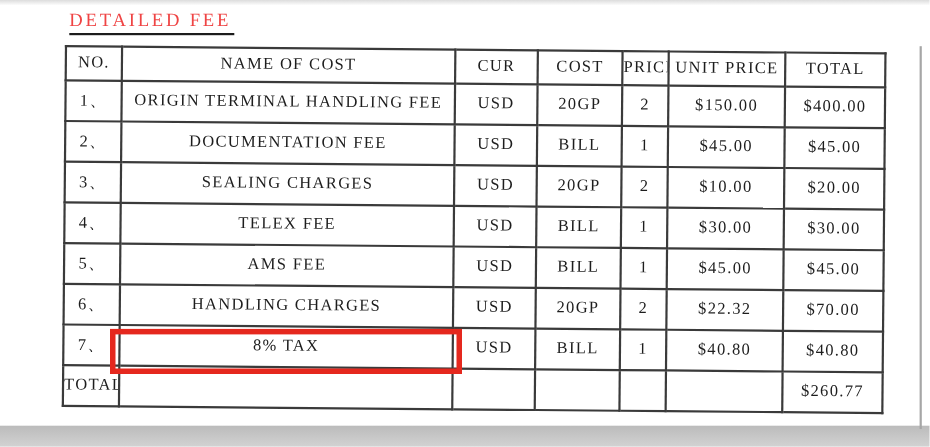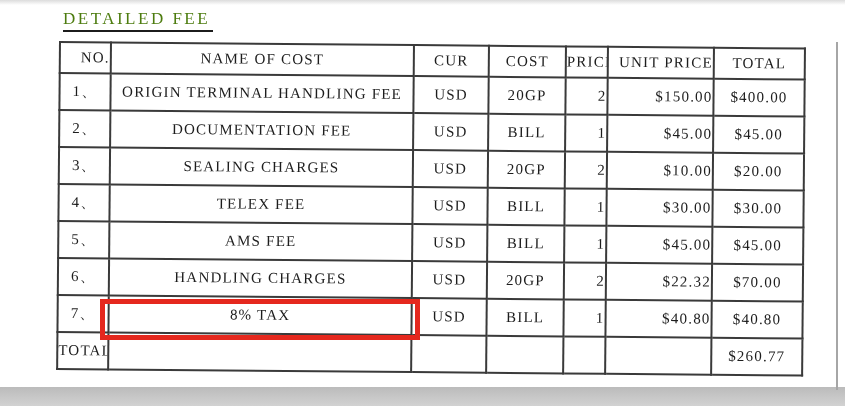--- a/index.html
+++ b/index.html
@@ -34,21 +34,21 @@
     left: 836px; top: 42px;
     width: 2px; height: 348px;
     background: #a6a6a6;
   }
   
   .doc-title {
     position: absolute;
     left: 63px; top: 9px;
     font-size: 17px;
     letter-spacing: 2.5px;
-    color: #4d7c0f;
+    color: #ef4444;
     border-bottom: 2px solid #1c1c1c;
     padding: 0 3px 1px 0;
     white-space: nowrap;
   }
   
   .table-wrap {
     position: absolute;
     left: 59px; top: 41px;
     transform: rotate(0.5deg);
     transform-origin: 0 0;
@@ -65,21 +65,21 @@
     font-weight: 400;
     color: #1d1d1d;
     letter-spacing: 1.2px;
     padding: 0;
     white-space: nowrap;
     overflow: hidden;
     vertical-align: middle;
   }
   tr.hdr  { height: 31px; }
   tr.row  { height: 37px; }
-  .al { text-align: right; padding-left: 5px; }
+  .al { text-align: center; padding-left: 5px; }
   .ac { text-align: center; }
   .tight { padding-left: 2px; letter-spacing: 0.8px; }
   
   .highlight-box {
     position: absolute;
     left: 100px; top: 299px;
     width: 320px; height: 41px;
     box-sizing: border-box;
     border: 5px solid #e5281e;
     background: transparent;

